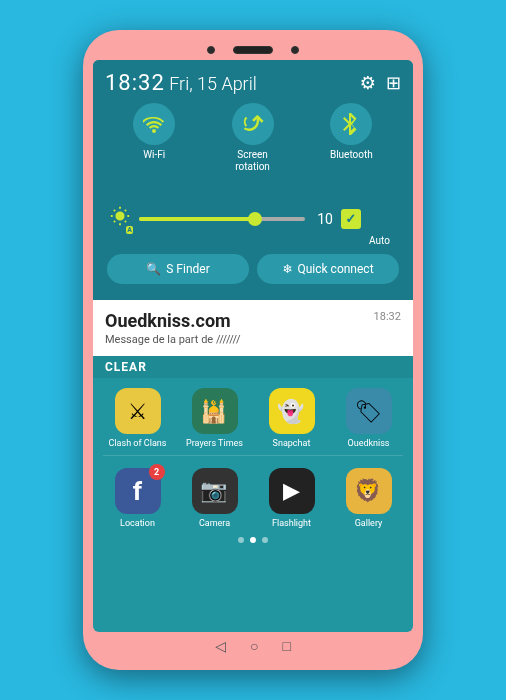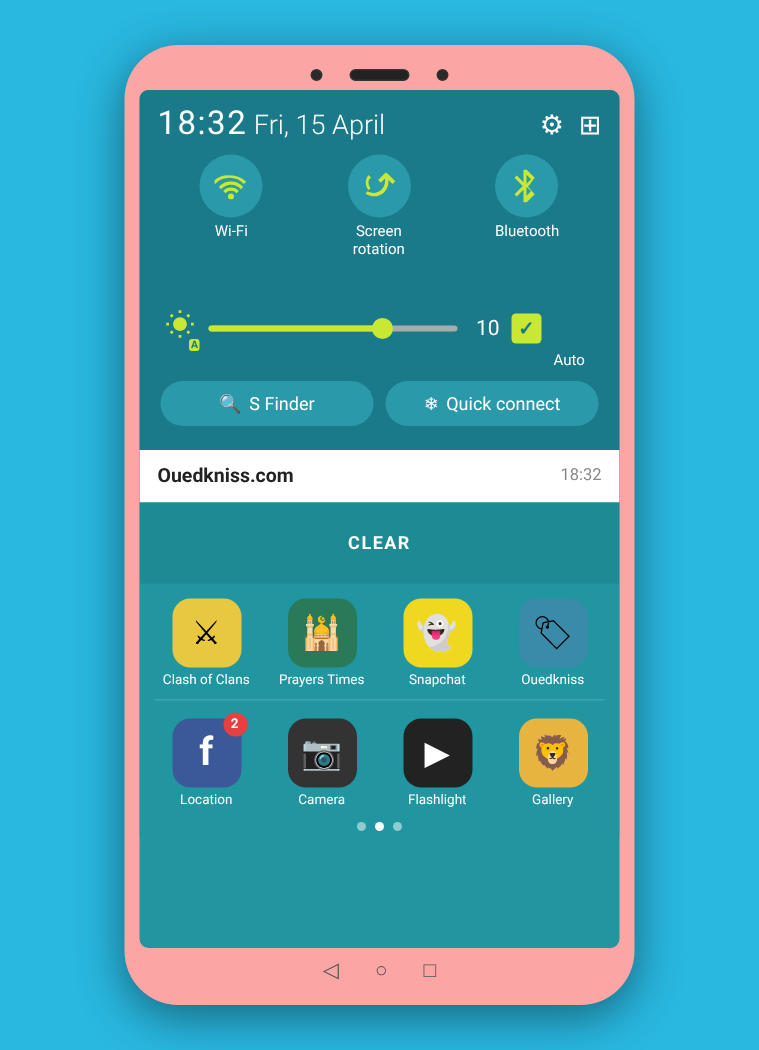--- a/index.html
+++ b/index.html
@@ -225,21 +225,21 @@
       font-size: 10px;
       font-weight: bold;
       flex-shrink: 0;
       text-align: center;
       line-height: 1.2;
     }
     .notif-content {
       flex: 1;
     }
     .notif-title {
-      font-size: 13px;
+      font-size: 18px;
       font-weight: bold;
       color: #222;
     }
     .notif-body {
       font-size: 11px;
       color: #555;
       margin-top: 2px;
     }
     .notif-time {
       font-size: 11px;
@@ -247,22 +247,22 @@
     }
     
     .home-screen {
       background: #2196a0;
       flex: 1;
       position: relative;
       min-height: 0;
     }
     .clear-bar {
       display: flex;
-      justify-content: center;
-      padding: 20px 12px;
+      justify-content: flex-start;
+      padding: 4px 12px;
       background: rgba(0,0,0,0.08);
     }
     .clear-btn {
       color: white;
       font-size: 12px;
       font-weight: bold;
       letter-spacing: 1px;
     }
     
     .app-grid-row {
@@ -430,20 +430,21 @@
         <div class="action-btn">
           <span>❄</span>
           <span>Quick connect</span>
         </div>
       </div>
     </div>
 
     <div class="notif-card">
       <div class="notif-content">
         <div class="notif-title">Ouedkniss.com</div>
+        <div class="notif-body">Message de la part de ///////</div>
       </div>
       <div class="notif-time">18:32</div>
     </div>
 
     <div class="home-screen">
 
       <div class="clear-bar">
         <span class="clear-btn">CLEAR</span>
       </div>
 

